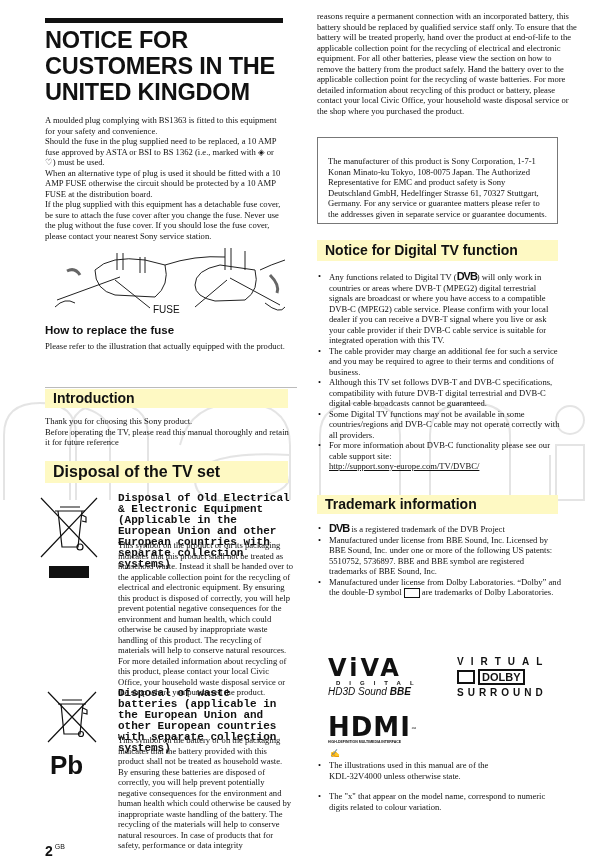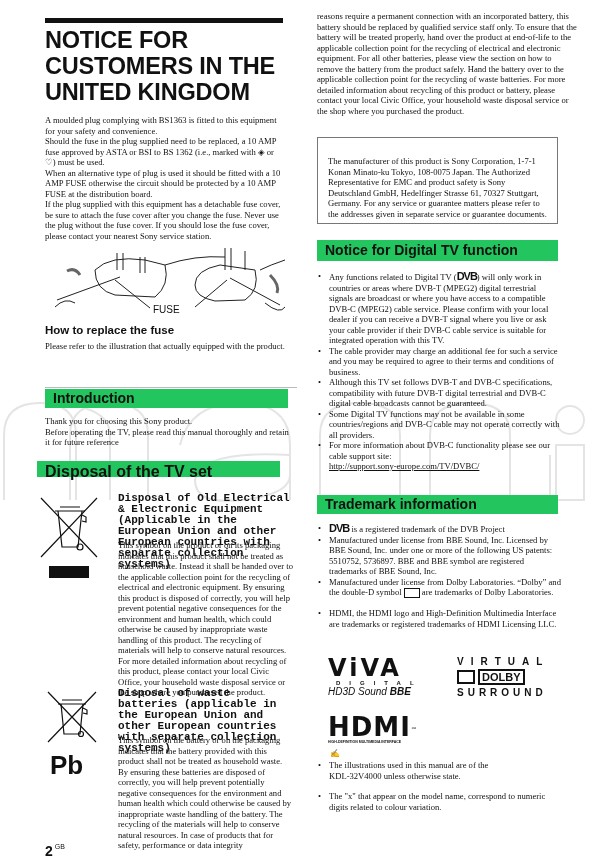--- a/index.html
+++ b/index.html
@@ -2,21 +2,21 @@
 <html><head>
 <meta charset="utf-8">
 <style>
   html, body { margin:0; padding:0; background:#ffffff; }
   body { width:600px; height:863px; position:relative; overflow:hidden; font-family:"Liberation Serif", serif; color:#111; }
   .topbar { position:absolute; left:45px; top:18px; width:238px; height:5px; background:#111; }
   .bigtitle { position:absolute; left:45px; top:27px; width:250px; font-family:"Liberation Sans", sans-serif; font-weight:bold; font-size:23.5px; line-height:26px; letter-spacing:-0.2px; }
   .p { font-size:8.6px; line-height:10.5px; margin:0; }
   .abs { position:absolute; }
   .h2 { font-family:"Liberation Sans", sans-serif; font-weight:bold; font-size:11.5px; }
-  .band { position:absolute; background:#22c55e; font-family:"Liberation Sans", sans-serif; font-weight:bold; font-size:14px; line-height:19px; padding-left:8px; box-sizing:border-box; }
+  .band { position:absolute; background:#fef9c3; font-family:"Liberation Sans", sans-serif; font-weight:bold; font-size:14px; line-height:19px; padding-left:8px; box-sizing:border-box; }
   .subhead { font-family:Liberation Mono, monospace; font-weight:bold; font-size:11px; line-height:11px; }
   ul.b { list-style:none; margin:0; padding:0; }
   ul.b li { position:relative; padding-left:12px; font-size:8.6px; line-height:10.5px; }
   ul.b li::before { content:"•"; position:absolute; left:1px; top:0; }
   .box { position:absolute; border:1px solid #777; box-sizing:border-box; padding:18px 10px; }
   .dvb { font-family:"Liberation Sans", sans-serif; font-weight:bold; font-size:11px; letter-spacing:-1px; }
   .watermark { position:absolute; left:0; top:395px; width:600px; height:110px; pointer-events:none; opacity:0.22; }
   .pagenum { position:absolute; left:45px; top:843px; font-family:"Liberation Sans", sans-serif; font-weight:bold; font-size:14px; }
   .pagenum small { font-weight:normal; font-size:7px; vertical-align:top; margin-left:2px; }
   .logo-text { font-family:"Liberation Sans", sans-serif; font-weight:bold; }
@@ -75,21 +75,21 @@
   <p class="p">Please refer to the illustration that actually equipped with the product.</p>
 </div>
 <div class="abs" style="left:45px; top:387px; width:252px; height:1px; background:#bbb;"></div>
 
 <div class="band" style="left:45px; top:389px; width:243px; height:19px;">Introduction</div>
 <div class="abs" style="left:45px; top:416px; width:245px;">
   <p class="p">Thank you for choosing this Sony product.</p>
   <p class="p">Before operating the TV, please read this manual thoroughly and retain it for future reference</p>
 </div>
 
-<div class="band" style="left:37px; top:461px; width:243px; height:16px; font-size:16px; line-height:22px;">Disposal of the TV set</div>
+<div class="band" style="left:45px; top:461px; width:243px; height:22px; font-size:16px; line-height:22px;">Disposal of the TV set</div>
 
 <svg class="abs" style="left:38px; top:495px;" width="62" height="90" viewBox="0 0 62 90">
   <g fill="none" stroke="#111" stroke-width="1.2">
     <path d="M3 3 L59 62 M59 3 L3 62"></path>
     <path d="M22 12 H42 M17 16 H47 M20 16 L24 52 H40 L44 16"></path>
     <path d="M44 20 L48 22 V27 L44 26"></path>
     <circle cx="42" cy="52" r="3"></circle>
   </g>
   <rect x="11" y="71" width="40" height="12" fill="#111"></rect>
 </svg>
@@ -133,21 +133,20 @@
   <li>Some Digital TV functions may not be available in some countries/regions and DVB-C cable may not operate correctly with all providers.</li>
   <li><span>For more information about DVB-C functionality please see our cable support site:</span><br><a class="link">http://support.sony-europe.com/TV/DVBC/</a></li>
 </ul>
 
 <div class="band" style="left:317px; top:495px; width:241px; height:19px; font-size:14px; line-height:19px;">Trademark information</div>
 
 <ul class="b abs" style="left:317px; top:523px; width:245px;">
   <li><span class="dvb">DVB</span><span> is a registered trademark of the DVB Project</span></li>
   <li>Manufactured under license from BBE Sound, Inc. Licensed by BBE Sound, Inc. under one or more of the following US patents: 5510752, 5736897. BBE and BBE symbol are registered trademarks of BBE Sound, Inc.</li>
   <li><span>Manufactured under license from Dolby Laboratories. “Dolby” and the double-D symbol </span><span style="display:inline-block; border:1px solid #111; width:14px; height:8px; vertical-align:middle;"></span><span> are trademarks of Dolby Laboratories.</span></li>
-  <li style="margin-top:10px;">HDMI, the HDMI logo and High-Definition Multimedia Interface are trademarks or registered trademarks of HDMI Licensing LLC.</li>
 </ul>
 
 <div class="abs" style="left:328px; top:656px; width:100px;">
   <div class="logo-text" style="font-size:24px; line-height:24px; letter-spacing:3px; font-family:'DejaVu Sans', sans-serif;">ViVA</div>
   <div class="logo-text" style="font-size:6px; letter-spacing:9px; margin-left:8px;">DIGITAL</div>
   <div style="font-family:'Liberation Sans', sans-serif; font-style:italic; font-size:10px;"><span>HD3D Sound</span> <b style="font-style:italic;">BBE</b></div>
 </div>
 
 <div class="abs" style="left:457px; top:656px; width:90px;">
   <div class="logo-text" style="font-size:10px; letter-spacing:7px;">VIRTUAL</div>

